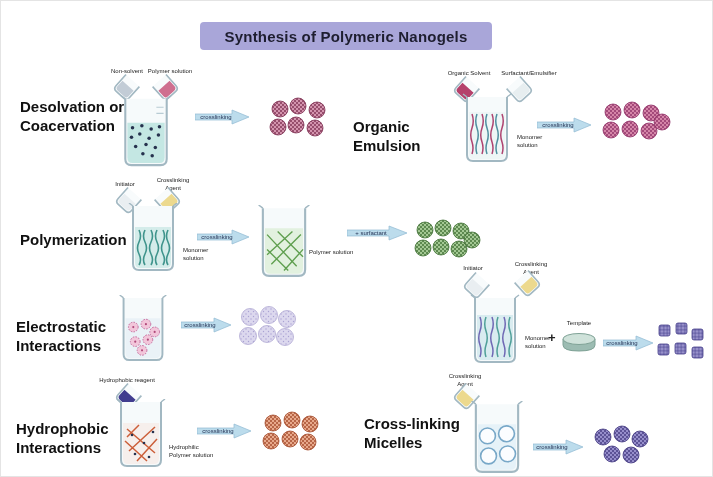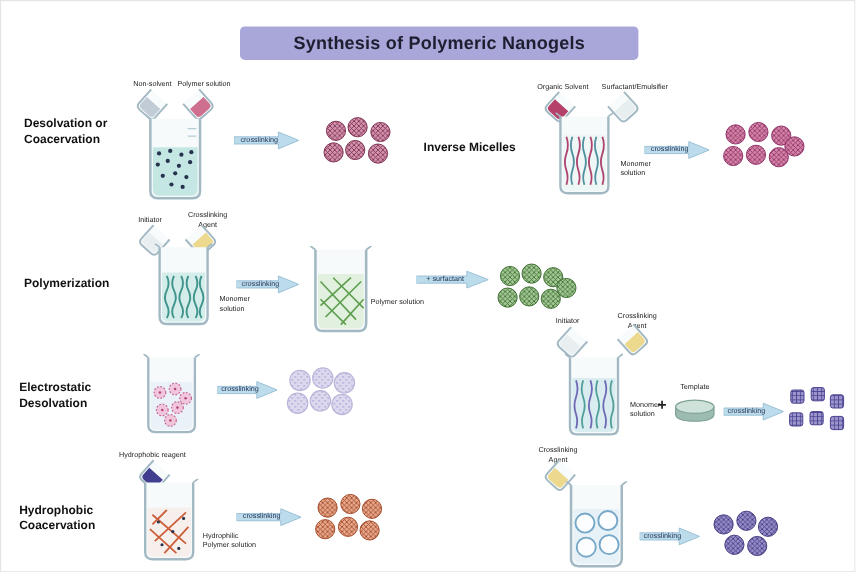--- a/index.html
+++ b/index.html
@@ -3,27 +3,27 @@
 <meta charset="utf-8">
 <style>
   * { margin:0; padding:0; box-sizing:border-box; }
   html,body { background:#fff; font-family:"Liberation Sans", sans-serif; }
   #canvas {
     position:relative; width:713px; height:477px; background:#ffffff;
     border:1px solid #e4e4e4; overflow:hidden;
   }
   .abs { position:absolute; }
   .title {
-    position:absolute; left:199px; top:21px; width:332px; height:28px;
+    position:absolute; left:199px; top:21px; width:292px; height:28px;
     background:#a9a6d9; border-radius:4px;
     display:flex; align-items:center; justify-content:center;
     font-size:15px; font-weight:700; color:#1e1e30; letter-spacing:0.2px;
   }
   .method-label {
-    position:absolute; font-size:10px; font-weight:700; color:#111;
+    position:absolute; font-size:15px; font-weight:700; color:#111;
     line-height:1.25; white-space:pre-line;
   }
   .tiny {
     position:absolute; font-size:6px; color:#222; line-height:1.25;
     white-space:pre-line; text-align:center;
   }
   .tiny.left { text-align:left; }
   .arrow { position:absolute; }
   .arrow .lbl {
     position:absolute; left:0; right:12px; top:50%; transform:translateY(-50%);
@@ -115,21 +115,21 @@
     <g fill="url(#p-pink)" stroke="#7c2f50" stroke-width="0.8">
       <circle cx="13" cy="12" r="8"></circle>
         <circle cx="31" cy="9" r="8"></circle>
         <circle cx="50" cy="13" r="8"></circle>
       <circle cx="11" cy="30" r="8"></circle>
         <circle cx="29" cy="28" r="8"></circle>
         <circle cx="48" cy="31" r="8"></circle>
     </g>
   </svg>
 
-  <div class="method-label" style="left:352px;top:117px;width:110px">Inverse Micelles</div>
+  <div class="method-label" style="left:352px;top:117px;width:110px">Organic Emulsion</div>
   <div class="tiny" style="left:442px;top:69px;width:52px">Organic Solvent</div>
   <div class="tiny" style="left:494px;top:69px;width:68px">Surfactant/Emulsifier</div>
   <svg class="abs" style="left:452px;top:77px;transform:rotate(42deg)" width="26" height="24" viewBox="0 0 26 24">
     <path d="M4,2 L4,17 Q4,21 8,21 L18,21 Q22,21 22,17 L22,2" fill="#f8fbfc" stroke="#a2b8c2" stroke-width="1.6"></path>
     <path d="M5.5,9 L5.5,16.5 Q5.5,19.5 9,19.5 L17,19.5 Q20.5,19.5 20.5,16.5 L20.5,9 Z" fill="#b5416b"></path>
   </svg>
   <svg class="abs" style="left:506px;top:77px;transform:rotate(-42deg)" width="26" height="24" viewBox="0 0 26 24">
     <path d="M4,2 L4,17 Q4,21 8,21 L18,21 Q22,21 22,17 L22,2" fill="#f8fbfc" stroke="#a2b8c2" stroke-width="1.6"></path>
     <path d="M5.5,9 L5.5,16.5 Q5.5,19.5 9,19.5 L17,19.5 Q20.5,19.5 20.5,16.5 L20.5,9 Z" fill="#e7eef0"></path>
   </svg>
@@ -221,21 +221,21 @@
         <circle cx="30" cy="9" r="8"></circle>
         <circle cx="48" cy="12" r="8"></circle>
       <circle cx="10" cy="29" r="8"></circle>
         <circle cx="28" cy="28" r="8"></circle>
         <circle cx="46" cy="30" r="8"></circle>
         <circle cx="59" cy="21" r="8"></circle>
     </g>
   </svg>
 
   <div class="method-label" style="left:15px;top:317px;width:100px">Electrostatic
-Desolvation</div>
+Interactions</div>
   <svg class="abs" style="left:112px;top:294px" width="60" height="68" viewBox="0 0 56 70">
     <path d="M8,3 L8,61 Q8,67 14,67 L42,67 Q48,67 48,61 L48,3" fill="#f6fafb" stroke="#a2b8c2" stroke-width="2"></path>
     <path d="M8,3 L4,0 M48,3 L52,0" stroke="#a2b8c2" stroke-width="1.4"></path>
     <path d="M10,24 L10,59.5 Q10,65 15,65 L41,65 Q46,65 46,59.5 L46,24 Z" fill="#eaf2f7"></path>
     <g>
       <circle cx="18" cy="33" r="5" fill="#f2c6da" stroke="#c2679a" stroke-width="1" stroke-dasharray="1.6,1.3"></circle>
         <circle cx="18" cy="33" r="1.1" fill="#b0487a"></circle>
       <circle cx="31" cy="30" r="5" fill="#f2c6da" stroke="#c2679a" stroke-width="1" stroke-dasharray="1.6,1.3"></circle>
         <circle cx="31" cy="30" r="1.1" fill="#b0487a"></circle>
       <circle cx="40" cy="38" r="5" fill="#f2c6da" stroke="#c2679a" stroke-width="1" stroke-dasharray="1.6,1.3"></circle>
@@ -308,21 +308,21 @@
       <rect x="4" y="4" width="11" height="11" rx="2"></rect>
         <rect x="21" y="2" width="11" height="11" rx="2"></rect>
         <rect x="37" y="8" width="11" height="11" rx="2"></rect>
       <rect x="3" y="23" width="11" height="11" rx="2"></rect>
         <rect x="20" y="22" width="11" height="11" rx="2"></rect>
         <rect x="37" y="26" width="11" height="11" rx="2"></rect>
     </g>
   </svg>
 
   <div class="method-label" style="left:15px;top:419px;width:100px">Hydrophobic
-Coacervation</div>
+Interactions</div>
   <div class="tiny" style="left:94px;top:376px;width:64px">Hydrophobic reagent</div>
   <svg class="abs" style="left:114px;top:384px;transform:rotate(42deg)" width="26" height="24" viewBox="0 0 26 24">
     <path d="M4,2 L4,17 Q4,21 8,21 L18,21 Q22,21 22,17 L22,2" fill="#f8fbfc" stroke="#a2b8c2" stroke-width="1.6"></path>
     <path d="M5.5,9 L5.5,16.5 Q5.5,19.5 9,19.5 L17,19.5 Q20.5,19.5 20.5,16.5 L20.5,9 Z" fill="#413d8f"></path>
   </svg>
   <svg class="abs" style="left:110px;top:398px" width="60" height="70" viewBox="0 0 56 70">
     <path d="M8,3 L8,61 Q8,67 14,67 L42,67 Q48,67 48,61 L48,3" fill="#f6fafb" stroke="#a2b8c2" stroke-width="2"></path>
     <path d="M8,3 L4,0 M48,3 L52,0" stroke="#a2b8c2" stroke-width="1.4"></path>
     <path d="M10,24 L10,59.5 Q10,65 15,65 L41,65 Q46,65 46,59.5 L46,24 Z" fill="#f6efec"></path>
     <g fill="none" stroke="#cc5f3a" stroke-width="1.5">
@@ -348,20 +348,22 @@
     <g fill="url(#p-orange)" stroke="#a2492a" stroke-width="0.8">
       <circle cx="12" cy="12" r="8"></circle>
         <circle cx="31" cy="9" r="8"></circle>
         <circle cx="49" cy="13" r="8"></circle>
       <circle cx="10" cy="30" r="8"></circle>
         <circle cx="29" cy="28" r="8"></circle>
         <circle cx="47" cy="31" r="8"></circle>
     </g>
   </svg>
 
+  <div class="method-label" style="left:363px;top:414px;width:110px">Cross-linking
+Micelles</div>
   <div class="tiny" style="left:440px;top:372px;width:48px">Crosslinking
 Agent</div>
   <svg class="abs" style="left:452px;top:384px;transform:rotate(42deg)" width="26" height="24" viewBox="0 0 26 24">
     <path d="M4,2 L4,17 Q4,21 8,21 L18,21 Q22,21 22,17 L22,2" fill="#f8fbfc" stroke="#a2b8c2" stroke-width="1.6"></path>
     <path d="M5.5,9 L5.5,16.5 Q5.5,19.5 9,19.5 L17,19.5 Q20.5,19.5 20.5,16.5 L20.5,9 Z" fill="#ecd98e"></path>
   </svg>
   <svg class="abs" style="left:466px;top:400px" width="60" height="74" viewBox="0 0 56 70">
     <path d="M8,3 L8,61 Q8,67 14,67 L42,67 Q48,67 48,61 L48,3" fill="#f6fafb" stroke="#a2b8c2" stroke-width="2"></path>
     <path d="M8,3 L4,0 M48,3 L52,0" stroke="#a2b8c2" stroke-width="1.4"></path>
     <path d="M10,22 L10,59.5 Q10,65 15,65 L41,65 Q46,65 46,59.5 L46,22 Z" fill="#e6f2f8"></path>

